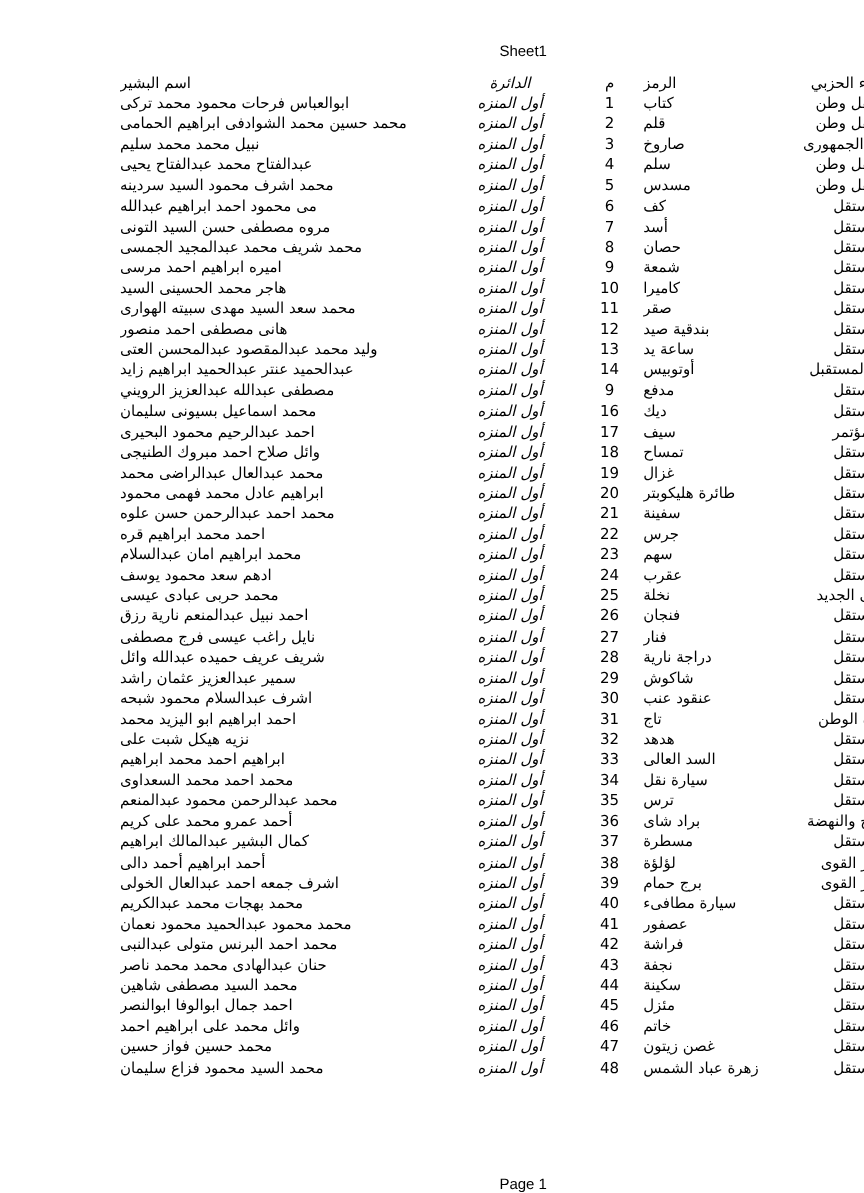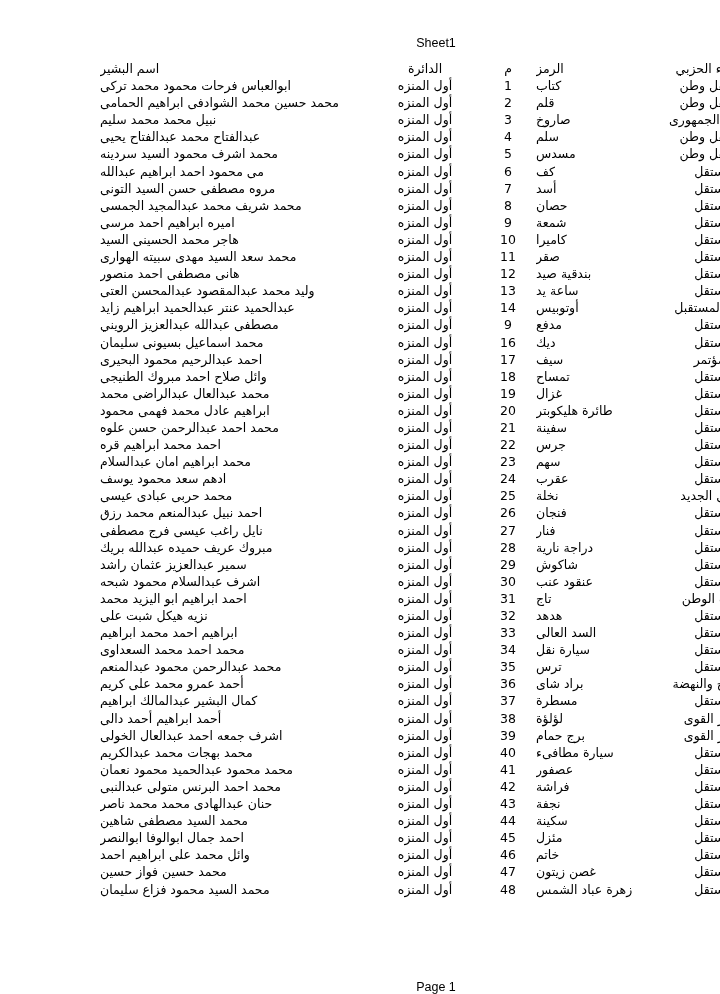--- a/index.html
+++ b/index.html
@@ -44,21 +44,21 @@
     font-size: 12.5px;
     line-height: 17.1px;
     white-space: nowrap;
     overflow: hidden;
     font-weight: normal;
     vertical-align: top;
   }
   .c-party   { width: 118px; text-align: center; }
   .c-symbol  { width: 118px; text-align: left; }
   .c-num     { width: 56px;  text-align: center; }
-  .c-dist    { width: 110px; text-align: center; }
+  .c-dist    { width: 110px; text-align: center; font-style: italic; }
   .c-name    { width: 270px; text-align: left; padding-left: 6px; }
   thead td { padding-bottom: 6px; }
   tbody tr td { padding-top: 0px; }
   .footer {
     margin-top: auto;
     margin-bottom: 24px;
     font-size: 12.5px;
     direction: ltr;
     font-family: "Liberation Sans", sans-serif;
   }
@@ -254,35 +254,35 @@
           <td class="c-symbol">نخلة</td>
           <td class="c-num">25</td>
           <td class="c-dist">أول المنزه</td>
           <td class="c-name">محمد حربى عبادى عيسى</td>
         </tr>
         <tr>
           <td class="c-party">مستقل</td>
           <td class="c-symbol">فنجان</td>
           <td class="c-num">26</td>
           <td class="c-dist">أول المنزه</td>
-          <td class="c-name">احمد نبيل عبدالمنعم محمد رزق</td>
+          <td class="c-name">احمد نبيل عبدالمنعم نارية رزق</td>
         </tr>
         <tr>
           <td class="c-party">مستقل</td>
           <td class="c-symbol">فنار</td>
           <td class="c-num">27</td>
           <td class="c-dist">أول المنزه</td>
           <td class="c-name">نايل راغب عيسى فرج مصطفى</td>
         </tr>
         <tr>
           <td class="c-party">مستقل</td>
           <td class="c-symbol">دراجة نارية</td>
           <td class="c-num">28</td>
           <td class="c-dist">أول المنزه</td>
-          <td class="c-name">مبروك عريف حميده عبدالله بريك</td>
+          <td class="c-name">شريف عريف حميده عبدالله وائل</td>
         </tr>
         <tr>
           <td class="c-party">مستقل</td>
           <td class="c-symbol">شاكوش</td>
           <td class="c-num">29</td>
           <td class="c-dist">أول المنزه</td>
           <td class="c-name">سمير عبدالعزيز عثمان راشد</td>
         </tr>
         <tr>
           <td class="c-party">مستقل</td>

